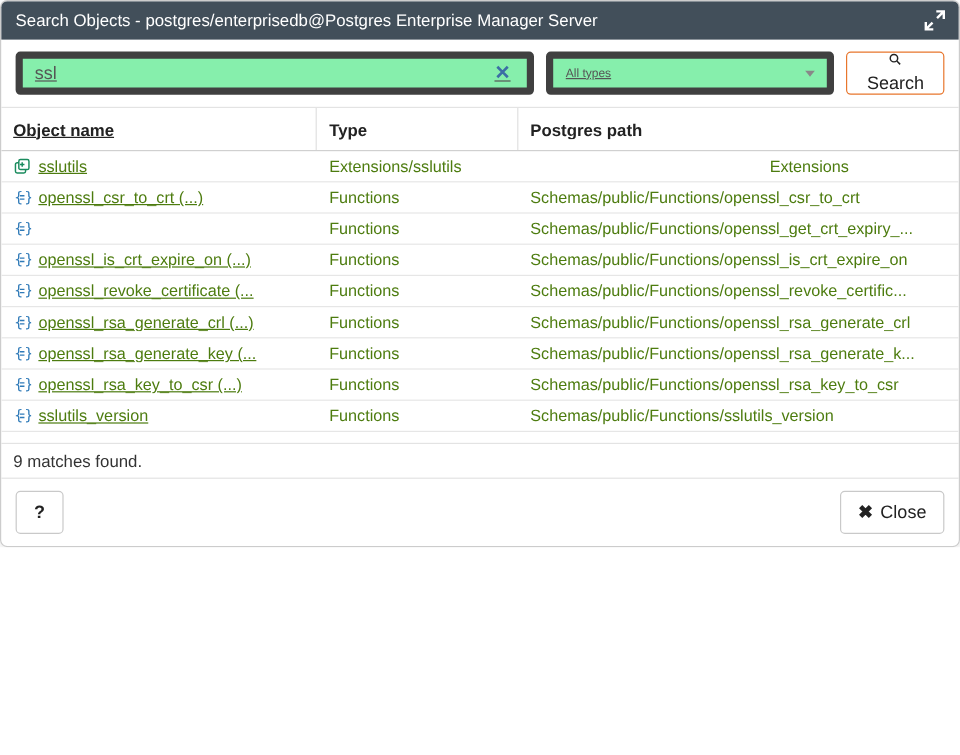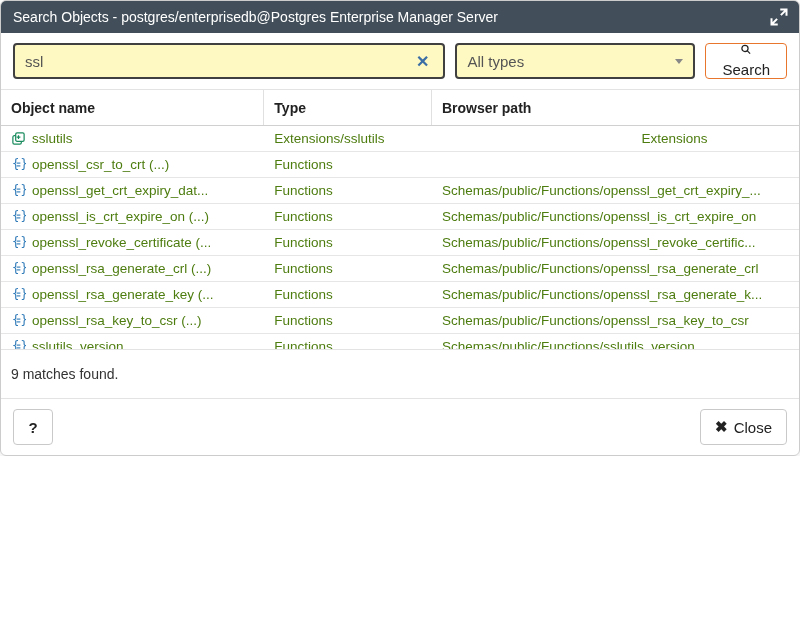--- a/index.html
+++ b/index.html
@@ -35,41 +35,42 @@
     cursor: pointer;
   }
   .toolbar {
     display: flex;
     align-items: stretch;
     gap: 10px;
     padding: 10px 12px;
     border-bottom: 1px solid #e3e3e3;
   }
   .search-field, .type-select {
-    border: 2px solid #404040;
+    border: 6px solid #404040;
     border-radius: 4px;
     height: 36px;
     display: flex;
     align-items: center;
     padding: 0 10px;
-    background: #fef9c3;
+    background: #86efac;
     color: #555;
+    text-decoration: underline;
   }
   .search-field { flex: 1; }
   .search-field input {
     flex: 1; border: none; outline: none; font-size: 15px; background: transparent; color: #555;
   }
   .clear-x {
     color: #3b6ea5; font-size: 16px; cursor: pointer; padding: 0 4px; font-weight: bold;
   }
   .type-select {
     width: 240px;
     justify-content: space-between;
     cursor: pointer;
-    font-size: 15px;
+    font-size: 10px;
   }
   .type-select .chev {
     width: 0; height: 0; border-left: 4px solid transparent; border-right: 4px solid transparent; border-top: 5px solid #888;
   }
   .search-btn {
     height: 36px;
     padding: 0 16px;
     border: 1.5px solid #e8762d;
     color: #222;
     background: #fff;
@@ -94,32 +95,32 @@
     align-items: center;
     border-bottom: 1px solid #e6e6e6;
   }
   .grid-header {
     height: 36px;
     font-weight: 600;
     color: #222;
     border-bottom: 1px solid #d0d0d0;
   }
   .col { padding: 0 10px; overflow: hidden; white-space: nowrap; text-overflow: ellipsis; }
-  .col-name { width: 33%; display: flex; align-items: center; gap: 6px; }
+  .col-name { width: 33%; display: flex; align-items: center; gap: 6px; text-decoration: underline; }
   .col-type { width: 21%; }
   .col-path { width: 46%; }
   .hdr-sep { border-right: 1px solid #e0e0e0; height: 100%; display: flex; align-items: center; }
   .grid-body { flex: 1; overflow-y: auto; }
   .grid-row { height: 26px; font-size: 13.5px; color: #4d7c0f; cursor: pointer; }
   .icon-ext, .icon-fn {
     width: 15px; height: 15px; flex-shrink: 0; display: inline-flex; align-items: center; justify-content: center;
   }
   .icon-ext svg, .icon-fn svg { width: 15px; height: 15px; }
   .status {
-    padding: 16px 10px;
+    padding: 6px 10px;
     border-top: 1px solid #e3e3e3;
     font-size: 14px;
     color: #333;
   }
   .footer {
     display: flex;
     justify-content: space-between;
     align-items: center;
     padding: 10px 12px;
     border-top: 1px solid #e3e3e3;
@@ -170,21 +171,21 @@
         <line x1="10" y1="10" x2="14" y2="14" stroke="#222" stroke-width="1.8"></line>
       </svg>
       <span>Search</span>
     </button>
   </div>
 
   <div class="grid">
     <div class="grid-header">
       <div class="col col-name hdr-sep">Object name</div>
       <div class="col col-type hdr-sep">Type</div>
-      <div class="col col-path">Browser path</div>
+      <div class="col col-path">Postgres path</div>
     </div>
     <div class="grid-body" id="grid-body">
         <div class="grid-row">
           <div class="col col-name">
             <span class="icon-ext">
               <svg viewBox="0 0 16 16">
                 <rect x="2" y="5" width="9" height="9" rx="1.5" fill="none" stroke="#1a8b5e" stroke-width="1.3"></rect>
                 <rect x="5" y="2" width="9" height="9" rx="1.5" fill="#fff" stroke="#1a8b5e" stroke-width="1.3"></rect>
                 <path d="M8 4.5v4M6 6.5h4" stroke="#1a8b5e" stroke-width="1.3"></path>
               </svg>
@@ -200,32 +201,32 @@
               <svg viewBox="0 0 16 16">
                 <text x="1" y="12" font-size="13" fill="#2f7ab8" font-family="monospace">{</text>
                 <text x="10" y="12" font-size="13" fill="#2f7ab8" font-family="monospace">}</text>
                 <line x1="6" y1="6.5" x2="10" y2="6.5" stroke="#2f7ab8" stroke-width="1.2"></line>
                 <line x1="6" y1="9.5" x2="10" y2="9.5" stroke="#2f7ab8" stroke-width="1.2"></line>
               </svg>
             </span>
             <span>openssl_csr_to_crt (...)</span>
           </div>
           <div class="col col-type">Functions</div>
-        </div>
-        <div class="grid-row">
-          <div class="col col-name">
-            <span class="icon-fn">
-              <svg viewBox="0 0 16 16">
-                <text x="1" y="12" font-size="13" fill="#2f7ab8" font-family="monospace">{</text>
-                <text x="10" y="12" font-size="13" fill="#2f7ab8" font-family="monospace">}</text>
-                <line x1="6" y1="6.5" x2="10" y2="6.5" stroke="#2f7ab8" stroke-width="1.2"></line>
-                <line x1="6" y1="9.5" x2="10" y2="9.5" stroke="#2f7ab8" stroke-width="1.2"></line>
-              </svg>
-            </span>
-            <span>openssl_get_crt_expiry_dat...</span>
+          <div class="col col-path">Schemas/public/Functions/openssl_csr_to_crt</div>
+        </div>
+        <div class="grid-row">
+          <div class="col col-name">
+            <span class="icon-fn">
+              <svg viewBox="0 0 16 16">
+                <text x="1" y="12" font-size="13" fill="#2f7ab8" font-family="monospace">{</text>
+                <text x="10" y="12" font-size="13" fill="#2f7ab8" font-family="monospace">}</text>
+                <line x1="6" y1="6.5" x2="10" y2="6.5" stroke="#2f7ab8" stroke-width="1.2"></line>
+                <line x1="6" y1="9.5" x2="10" y2="9.5" stroke="#2f7ab8" stroke-width="1.2"></line>
+              </svg>
+            </span>
           </div>
           <div class="col col-type">Functions</div>
           <div class="col col-path">Schemas/public/Functions/openssl_get_crt_expiry_...</div>
         </div>
         <div class="grid-row">
           <div class="col col-name">
             <span class="icon-fn">
               <svg viewBox="0 0 16 16">
                 <text x="1" y="12" font-size="13" fill="#2f7ab8" font-family="monospace">{</text>
                 <text x="10" y="12" font-size="13" fill="#2f7ab8" font-family="monospace">}</text>

